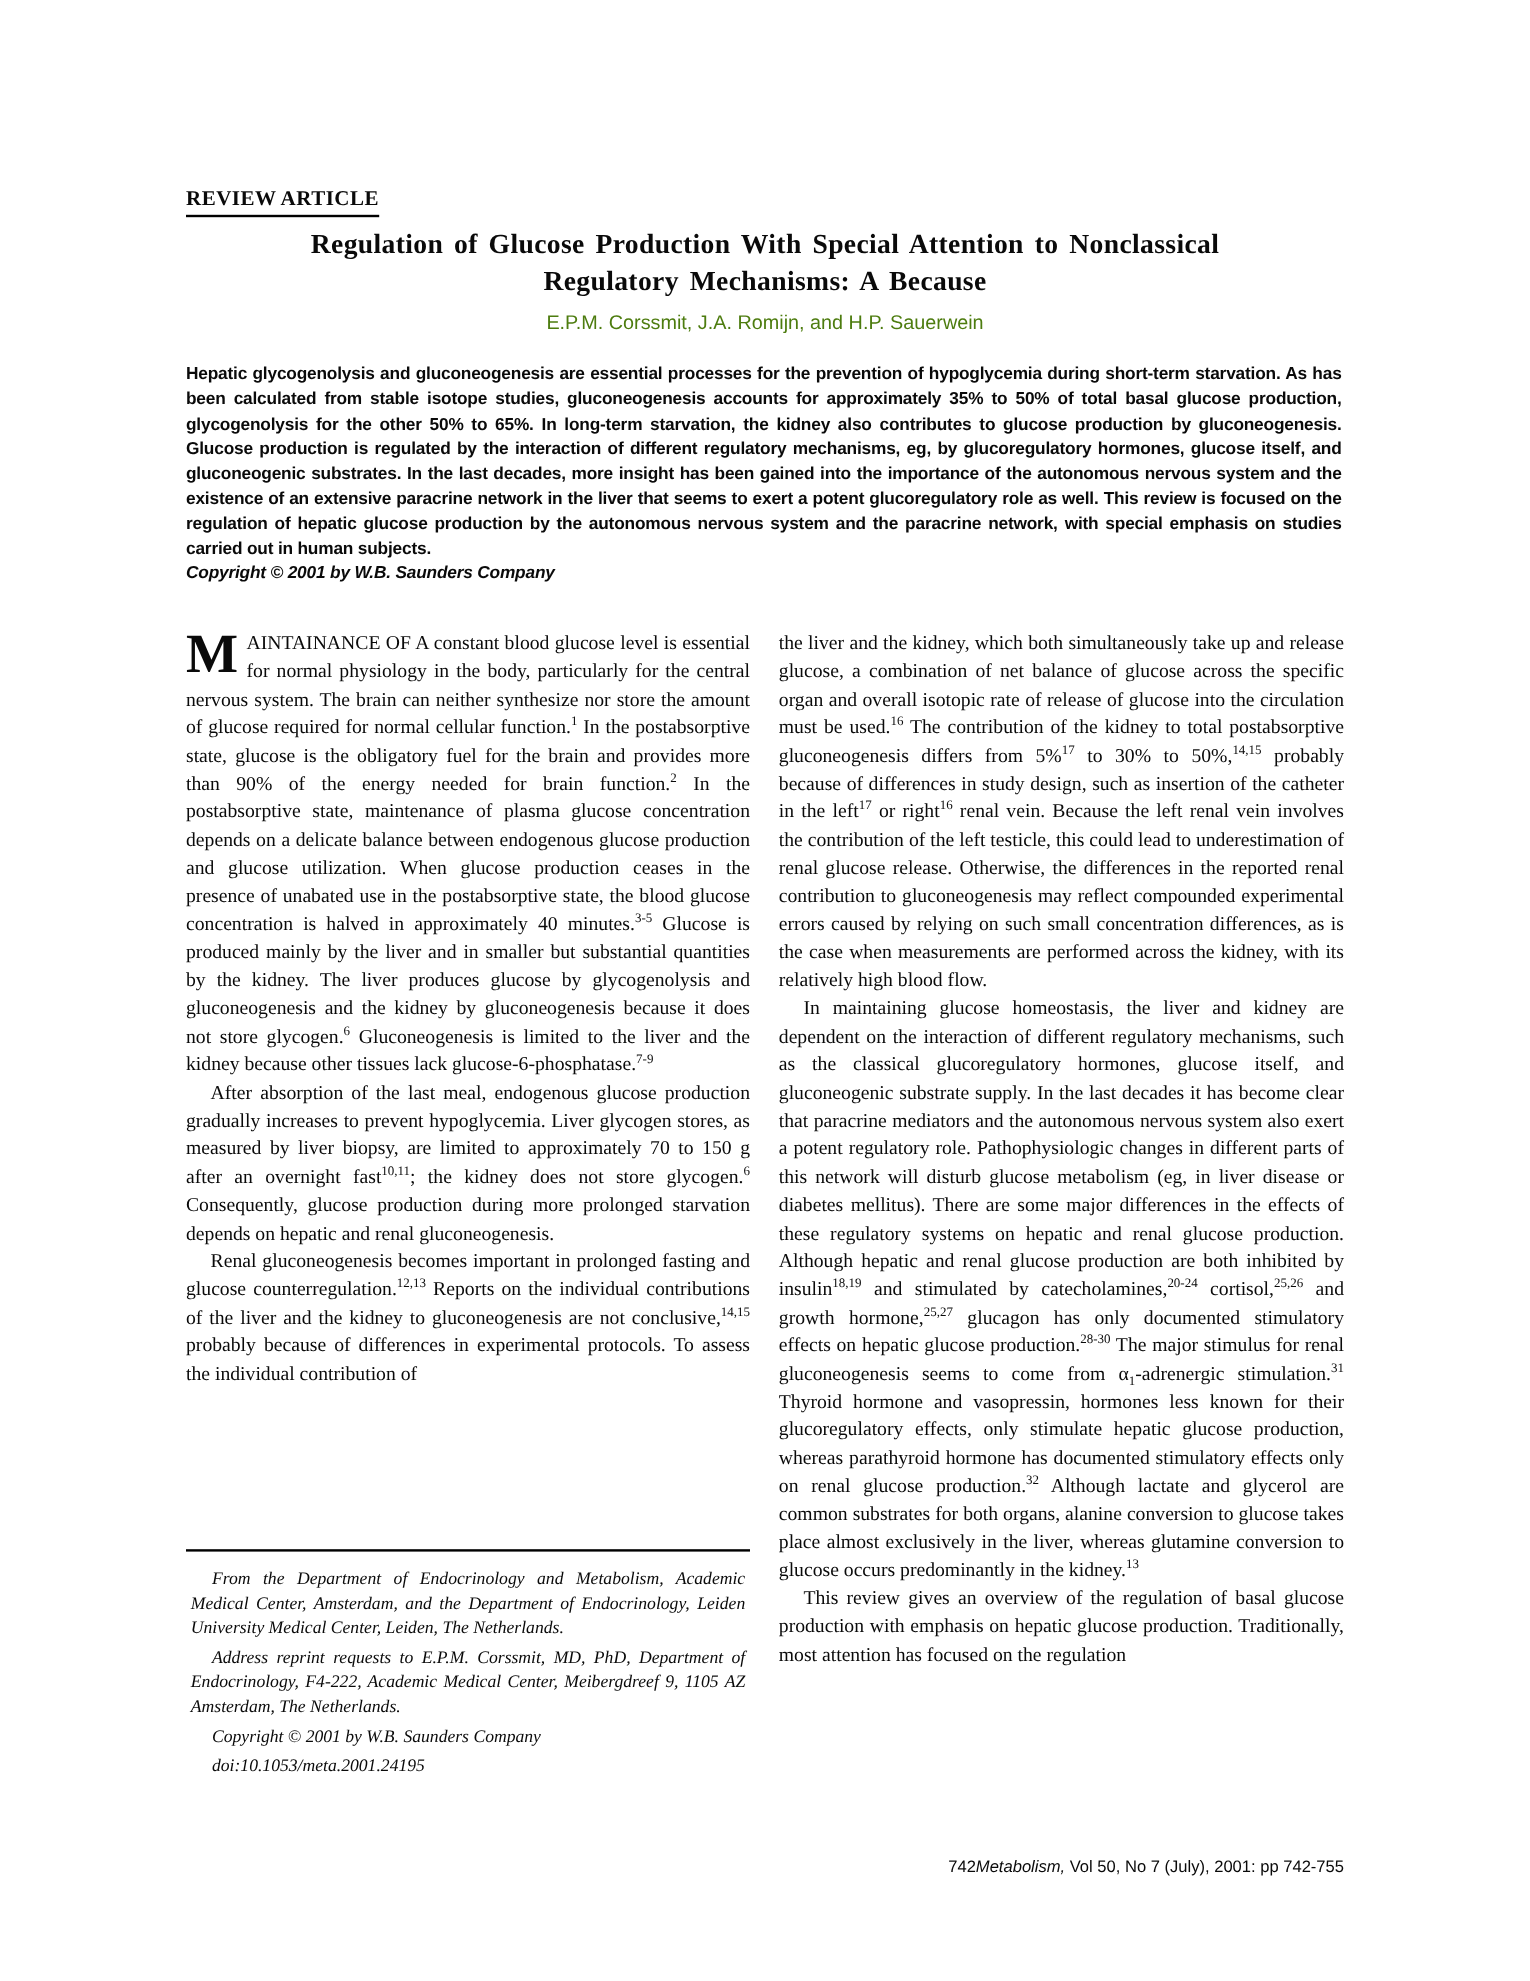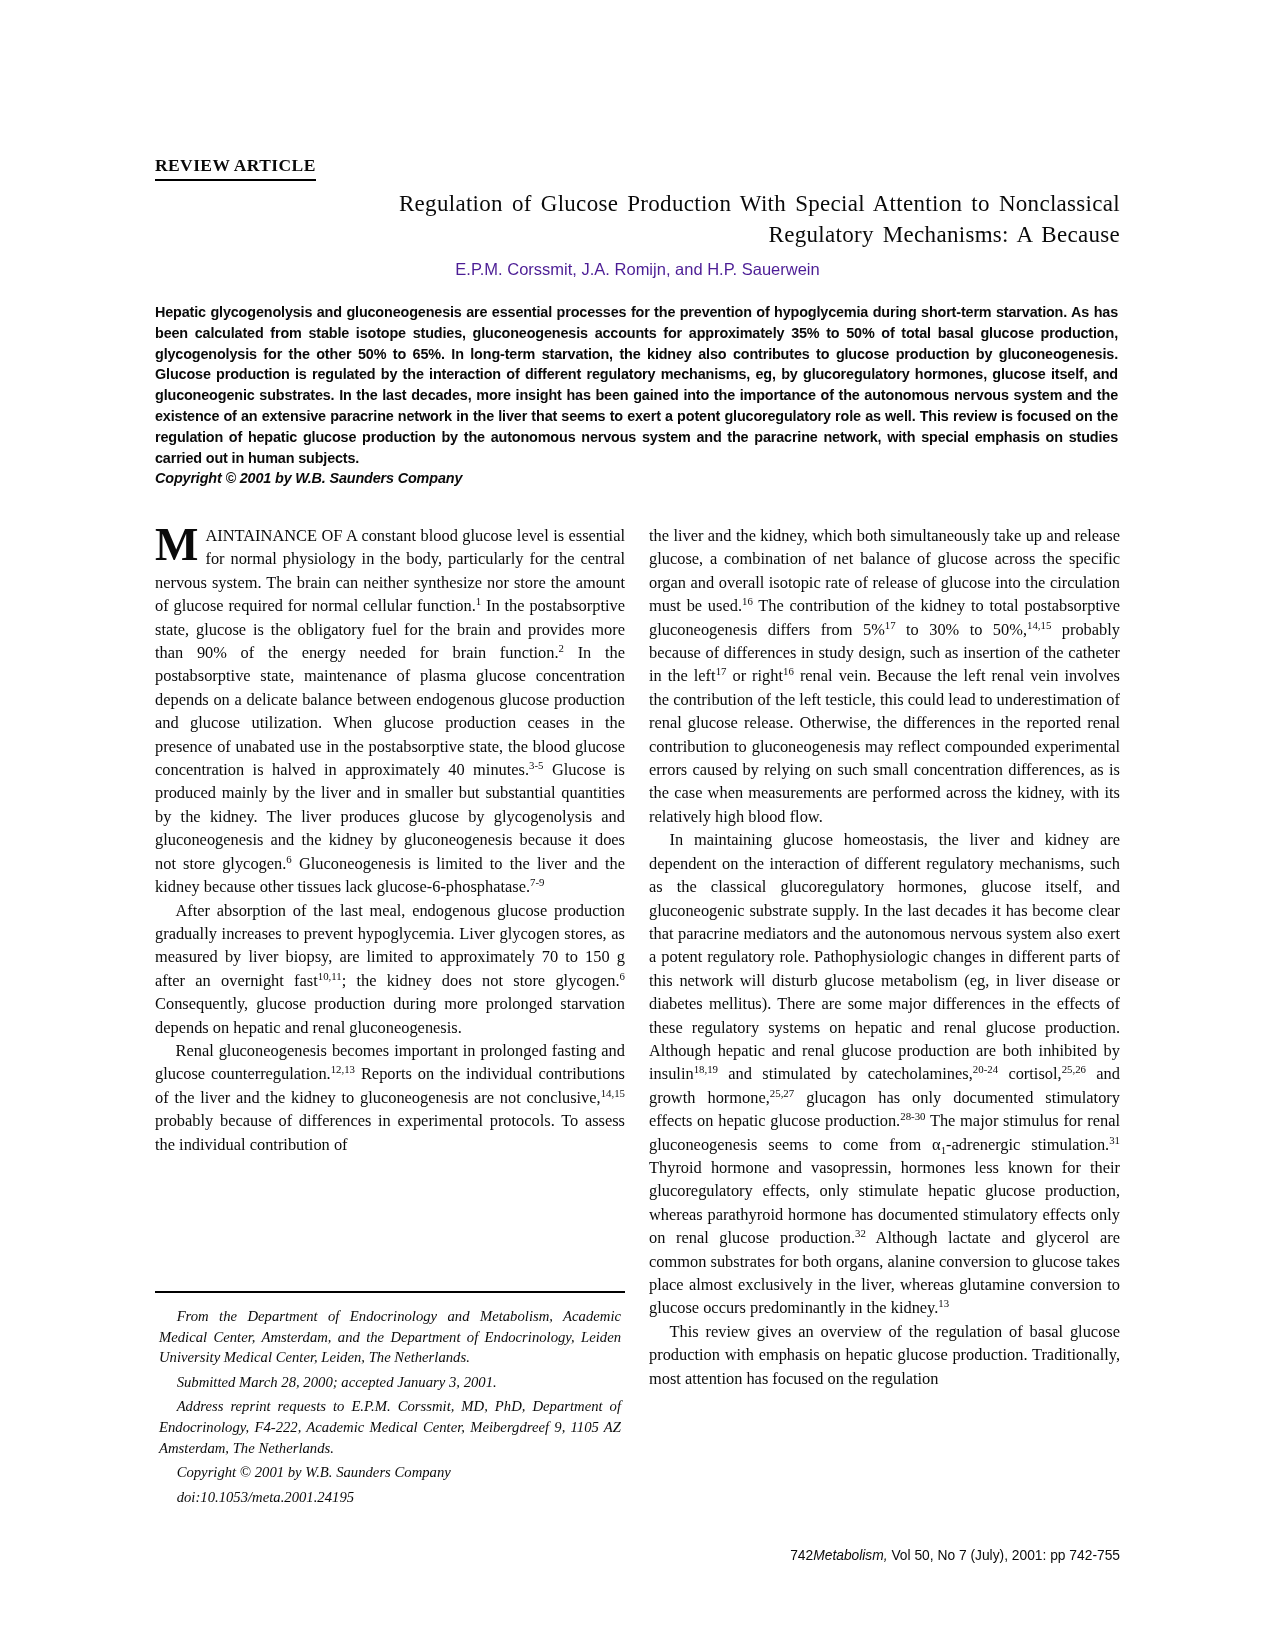--- a/index.html
+++ b/index.html
@@ -27,37 +27,37 @@
     letter-spacing: 0.4px;
     border-bottom: 2px solid #000;
     padding-bottom: 3px;
   }
   .title {
     position: absolute;
     left: 155px;
     top: 188px;
     width: 965px;
     margin: 0;
-    text-align: right;
+    text-align: center;
     font-family: "Liberation Serif", serif;
-    font-weight: normal;
+    font-weight: bold;
     font-size: 23px;
     line-height: 31px;
     letter-spacing: 0.3px;
     word-spacing: 3px;
   }
   .authors {
     position: absolute;
     left: 155px;
     top: 260px;
     width: 965px;
     text-align: center;
     font-family: "Liberation Sans", sans-serif;
     font-size: 16.5px;
-    color: #4c1d95;
+    color: #4d7c0f;
   }
   .abstract {
     position: absolute;
     left: 155px;
     top: 302px;
     width: 963px;
     font-family: "Liberation Sans", sans-serif;
     font-weight: bold;
     font-size: 14.4px;
     line-height: 20.8px;
@@ -145,21 +145,20 @@
       <p class="body-p indent">Renal gluconeogenesis becomes important in prolonged fasting and glucose counterregulation.<sup>12,13</sup> Reports on the individual contributions of the liver and the kidney to gluconeogenesis are not conclusive,<sup>14,15</sup> probably because of differences in experimental protocols. To assess the individual contribution of</p>
     </div>
   <div class="col col-right" id="right-col">
       <p class="body-p">the liver and the kidney, which both simultaneously take up and release glucose, a combination of net balance of glucose across the specific organ and overall isotopic rate of release of glucose into the circulation must be used.<sup>16</sup> The contribution of the kidney to total postabsorptive gluconeogenesis differs from 5%<sup>17</sup> to 30% to 50%,<sup>14,15</sup> probably because of differences in study design, such as insertion of the catheter in the left<sup>17</sup> or right<sup>16</sup> renal vein. Because the left renal vein involves the contribution of the left testicle, this could lead to underestimation of renal glucose release. Otherwise, the differences in the reported renal contribution to gluconeogenesis may reflect compounded experimental errors caused by relying on such small concentration differences, as is the case when measurements are performed across the kidney, with its relatively high blood flow.</p>
       <p class="body-p indent">In maintaining glucose homeostasis, the liver and kidney are dependent on the interaction of different regulatory mechanisms, such as the classical glucoregulatory hormones, glucose itself, and gluconeogenic substrate supply. In the last decades it has become clear that paracrine mediators and the autonomous nervous system also exert a potent regulatory role. Pathophysiologic changes in different parts of this network will disturb glucose metabolism (eg, in liver disease or diabetes mellitus). There are some major differences in the effects of these regulatory systems on hepatic and renal glucose production. Although hepatic and renal glucose production are both inhibited by insulin<sup>18,19</sup> and stimulated by catecholamines,<sup>20-24</sup> cortisol,<sup>25,26</sup> and growth hormone,<sup>25,27</sup> glucagon has only documented stimulatory effects on hepatic glucose production.<sup>28-30</sup> The major stimulus for renal gluconeogenesis seems to come from α<sub>1</sub>-adrenergic stimulation.<sup>31</sup> Thyroid hormone and vasopressin, hormones less known for their glucoregulatory effects, only stimulate hepatic glucose production, whereas parathyroid hormone has documented stimulatory effects only on renal glucose production.<sup>32</sup> Although lactate and glycerol are common substrates for both organs, alanine conversion to glucose takes place almost exclusively in the liver, whereas glutamine conversion to glucose occurs predominantly in the kidney.<sup>13</sup></p>
       <p class="body-p indent">This review gives an overview of the regulation of basal glucose production with emphasis on hepatic glucose production. Traditionally, most attention has focused on the regulation</p>
     </div>
 
   <div class="footnote" id="footnote">
       <p>From the Department of Endocrinology and Metabolism, Academic Medical Center, Amsterdam, and the Department of Endocrinology, Leiden University Medical Center, Leiden, The Netherlands.</p>
-      <p>Submitted March 28, 2000; accepted January 3, 2001.</p>
       <p>Address reprint requests to E.P.M. Corssmit, MD, PhD, Department of Endocrinology, F4-222, Academic Medical Center, Meibergdreef 9, 1105 AZ Amsterdam, The Netherlands.</p>
       <p>Copyright © 2001 by W.B. Saunders Company</p>
       <p>doi:10.1053/meta.2001.24195</p>
     </div>
 
   <div class="footer">
     <span class="pageno">742</span>
     <span class="journal"><i>Metabolism,</i><span> Vol 50, No 7 (July), 2001: pp 742-755</span></span>
   </div>
 

